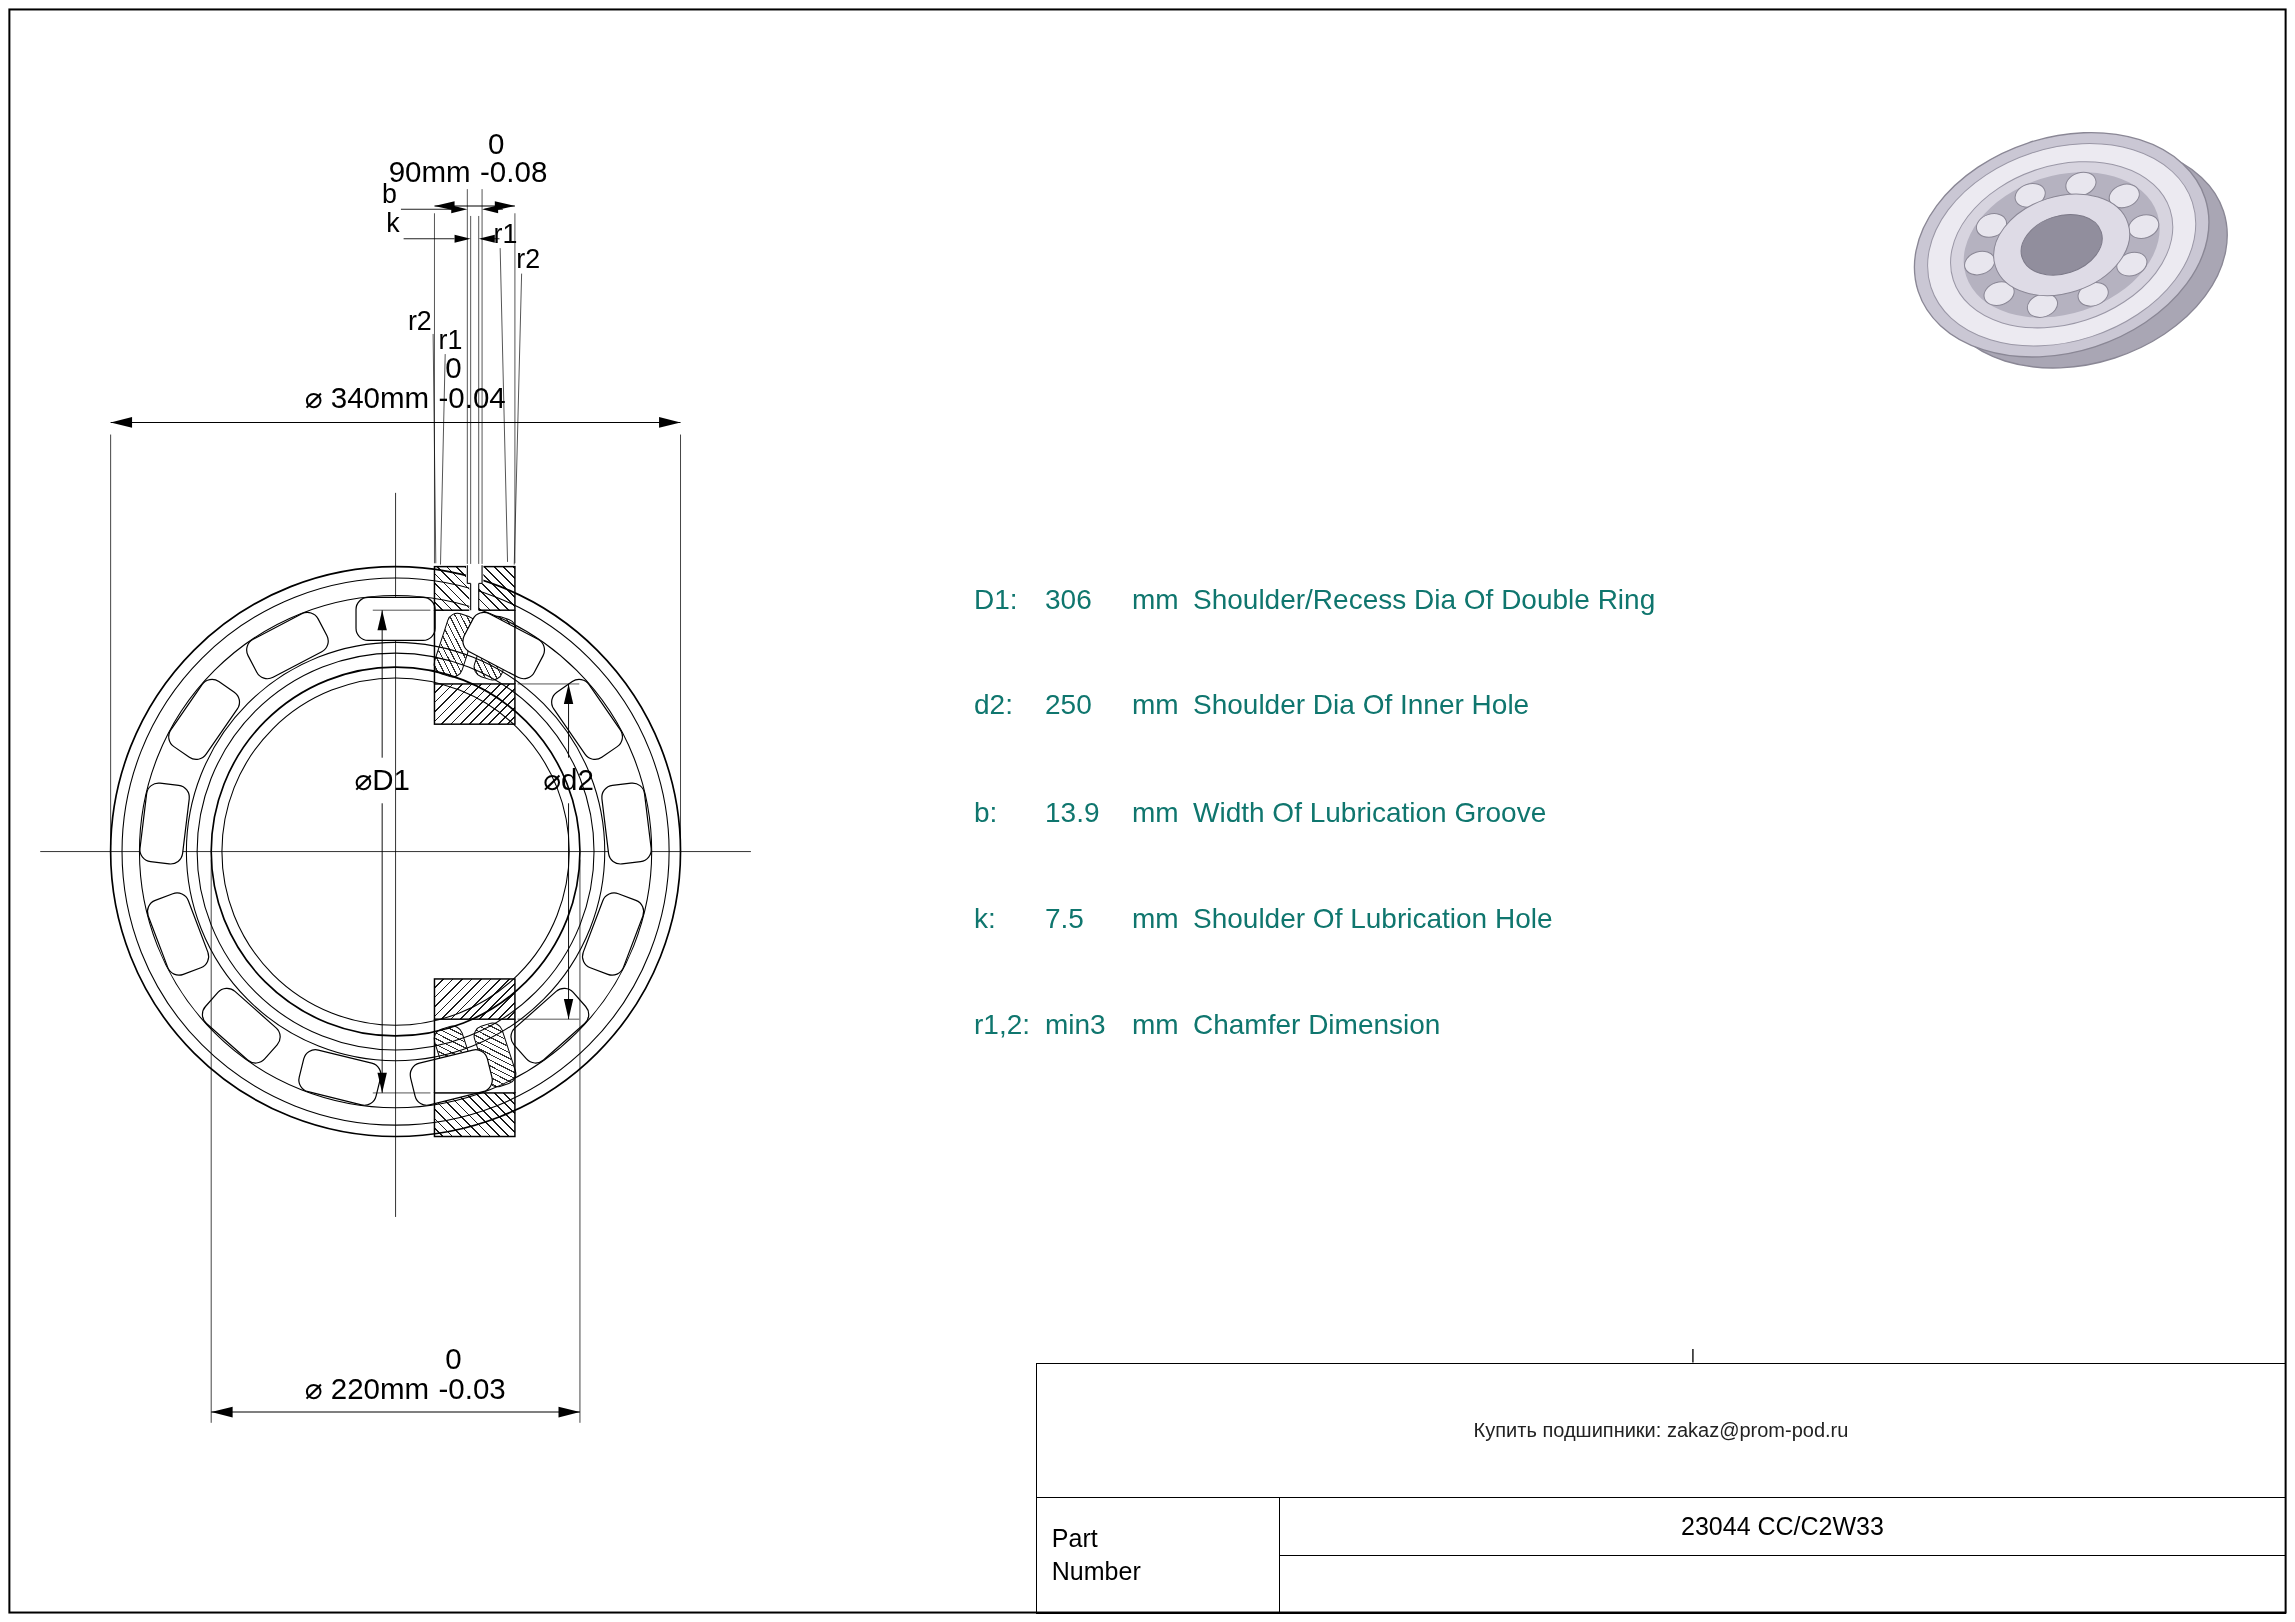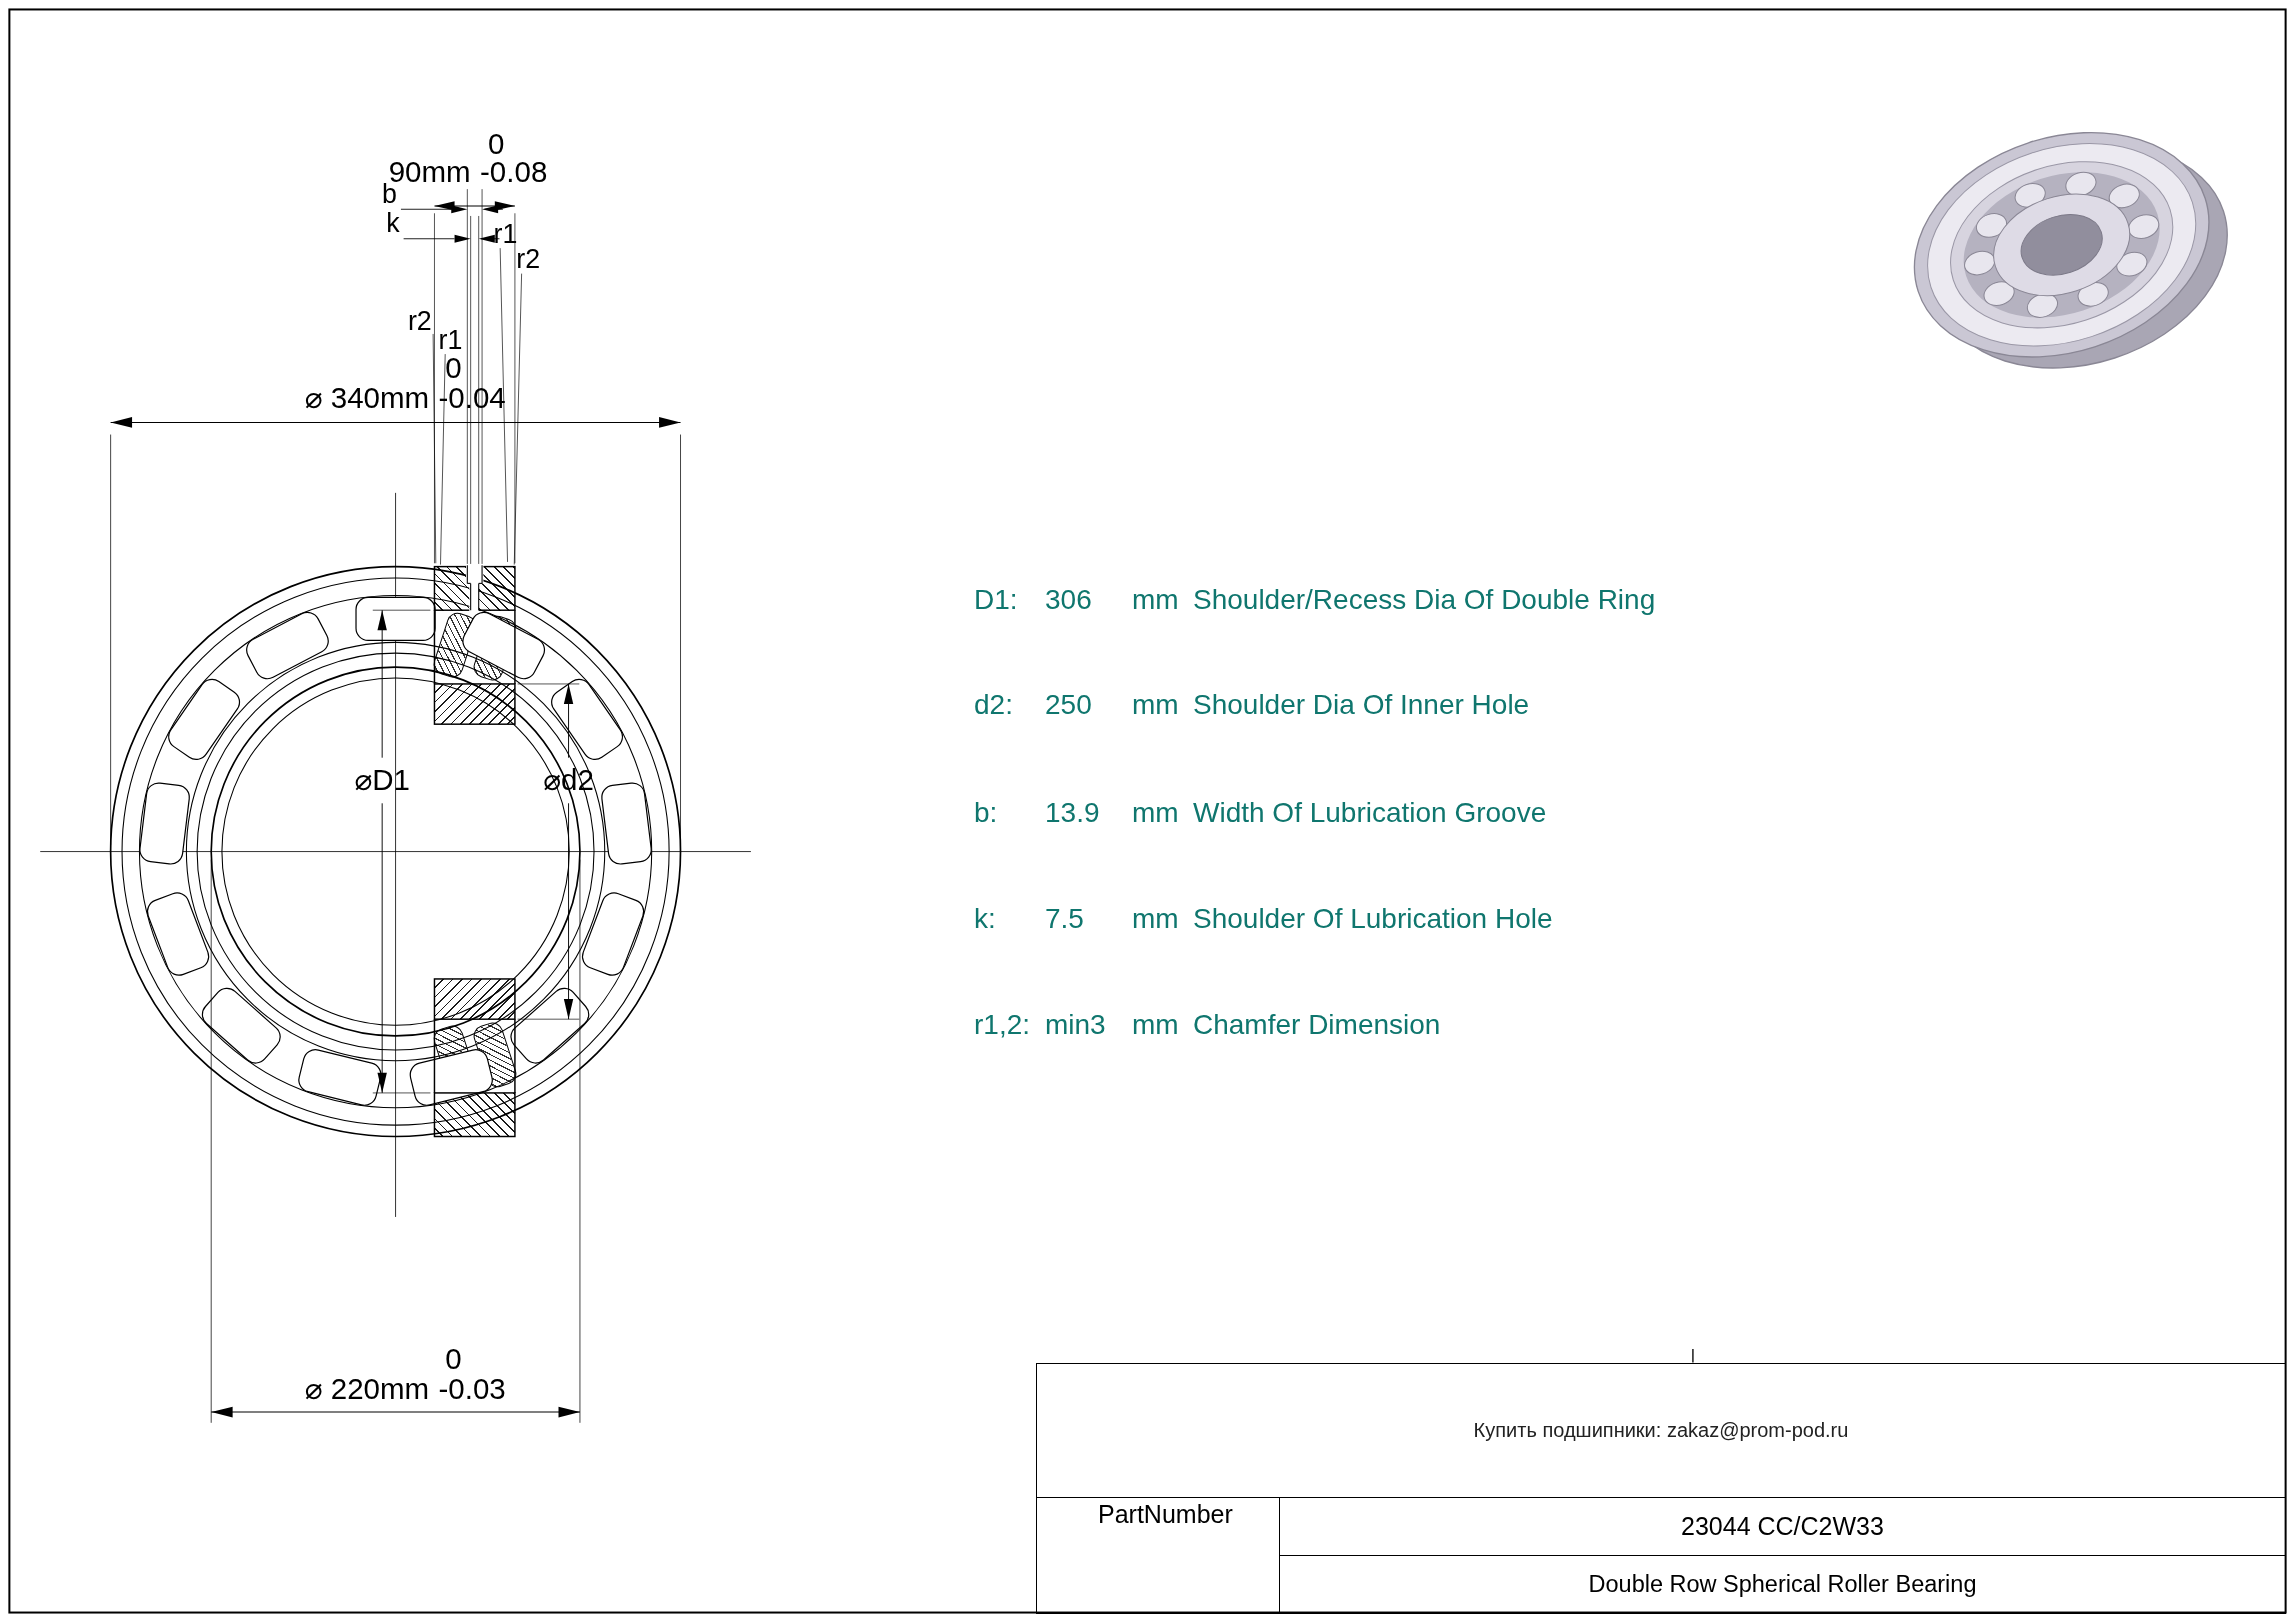--- a/index.html
+++ b/index.html
@@ -36,21 +36,21 @@
   .spec-row .v { position:absolute; left:71px; }
   .spec-row .u { position:absolute; left:158px; }
   .spec-row .d { position:absolute; left:219px; white-space:nowrap; }
 
   
   .titleblock { position:absolute; left:1036px; top:1363px; width:1250px; height:251px; border:1.7px solid #000; }
   .tb-top { position:absolute; left:0; top:0; width:100%; height:134px; border-bottom:1.7px solid #000;
             display:flex; align-items:center; justify-content:center; font-size:20px; color:#222; }
   .tb-bottom { position:absolute; left:0; top:134px; width:100%; height:114px; }
   .tb-partcell { position:absolute; left:0; top:0; width:243px; height:100%; border-right:1.7px solid #000;
-                 display:flex; flex-direction:row; justify-content:center; padding-left:14.8px;
+                 display:flex; flex-direction:column; justify-content:center; padding-left:14.8px;
                  font-size:25px; color:#000; line-height:1.32; }
   .tb-right { position:absolute; left:243px; top:0; right:0; height:100%; }
   .tb-pn  { position:absolute; left:0; top:0; width:100%; height:58px; border-bottom:1.3px solid #000;
             display:flex; align-items:center; justify-content:center; font-size:25px; }
   .tb-desc{ position:absolute; left:0; top:59px; width:100%; height:54px;
             display:flex; align-items:center; justify-content:center; font-size:23.5px; }
 </style>
 </head>
 <body>
 
@@ -269,19 +269,18 @@
     <div class="tb-top">
       <span>Купить подшипники: zakaz@prom-pod.ru</span>
     </div>
     <div class="tb-bottom">
       <div class="tb-partcell">
         <span>Part</span>
         <span>Number</span>
       </div>
       <div class="tb-right">
         <div class="tb-pn">23044 CC/C2W33</div>
-        <div class="tb-desc">Double Row Spherical Roller Bearing</div>
       </div>
     </div>
   </div>
 
 </div>
 
 
 </body></html>

